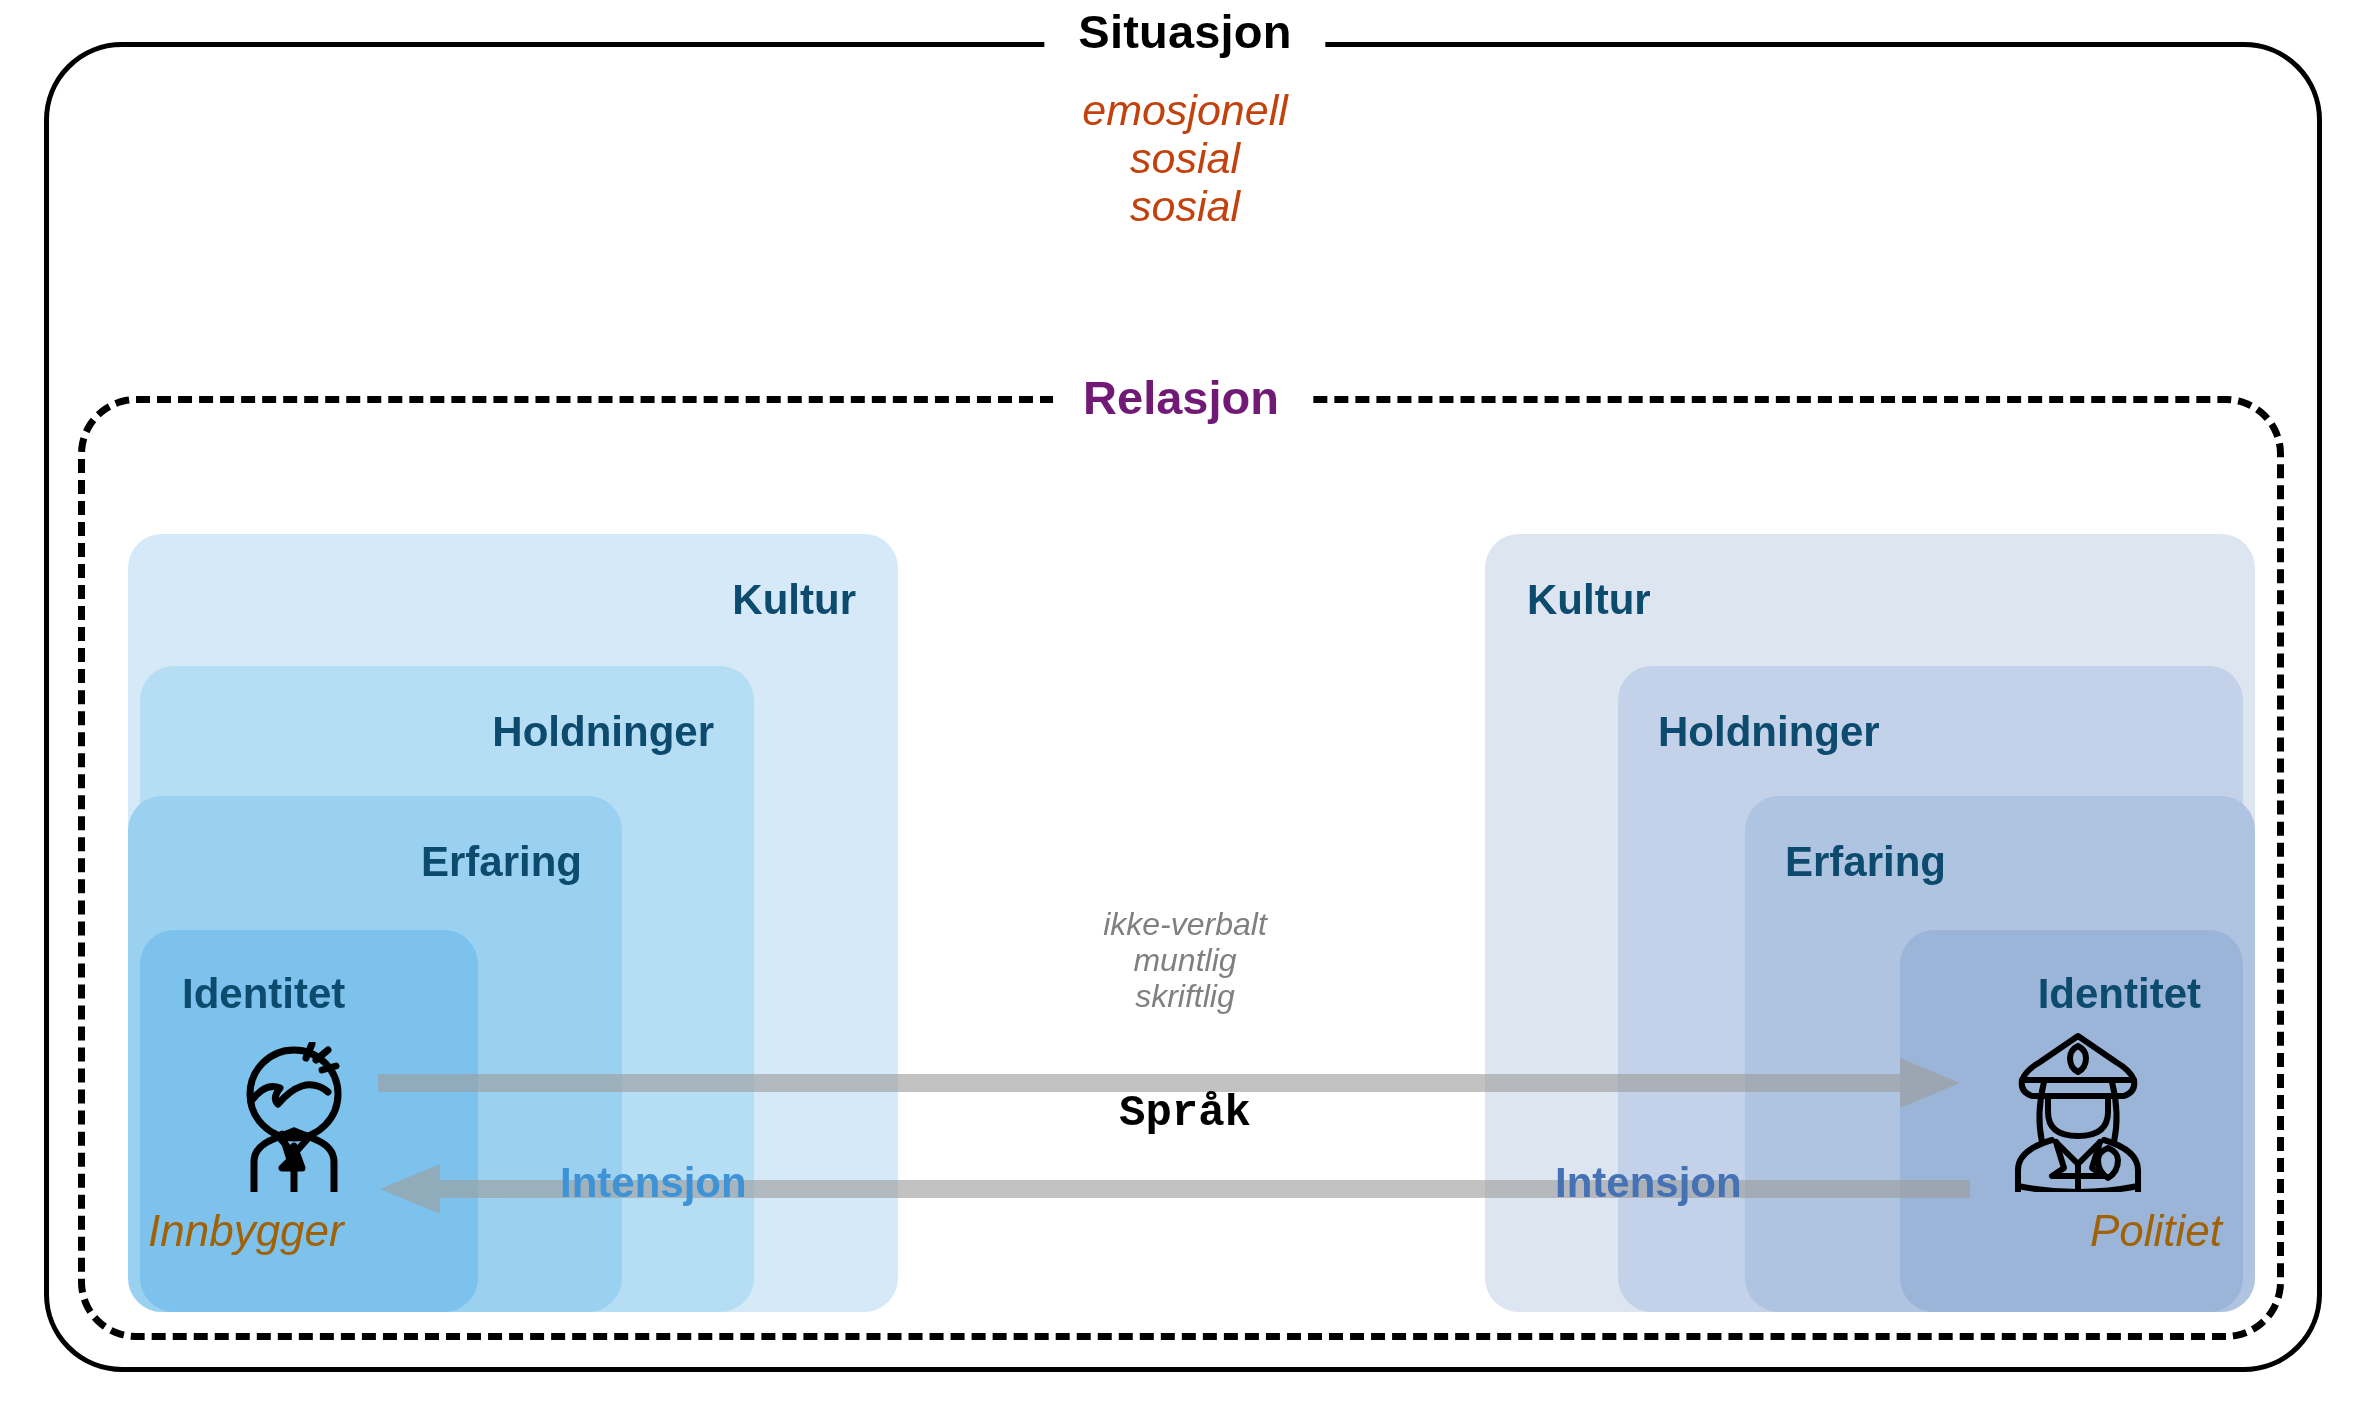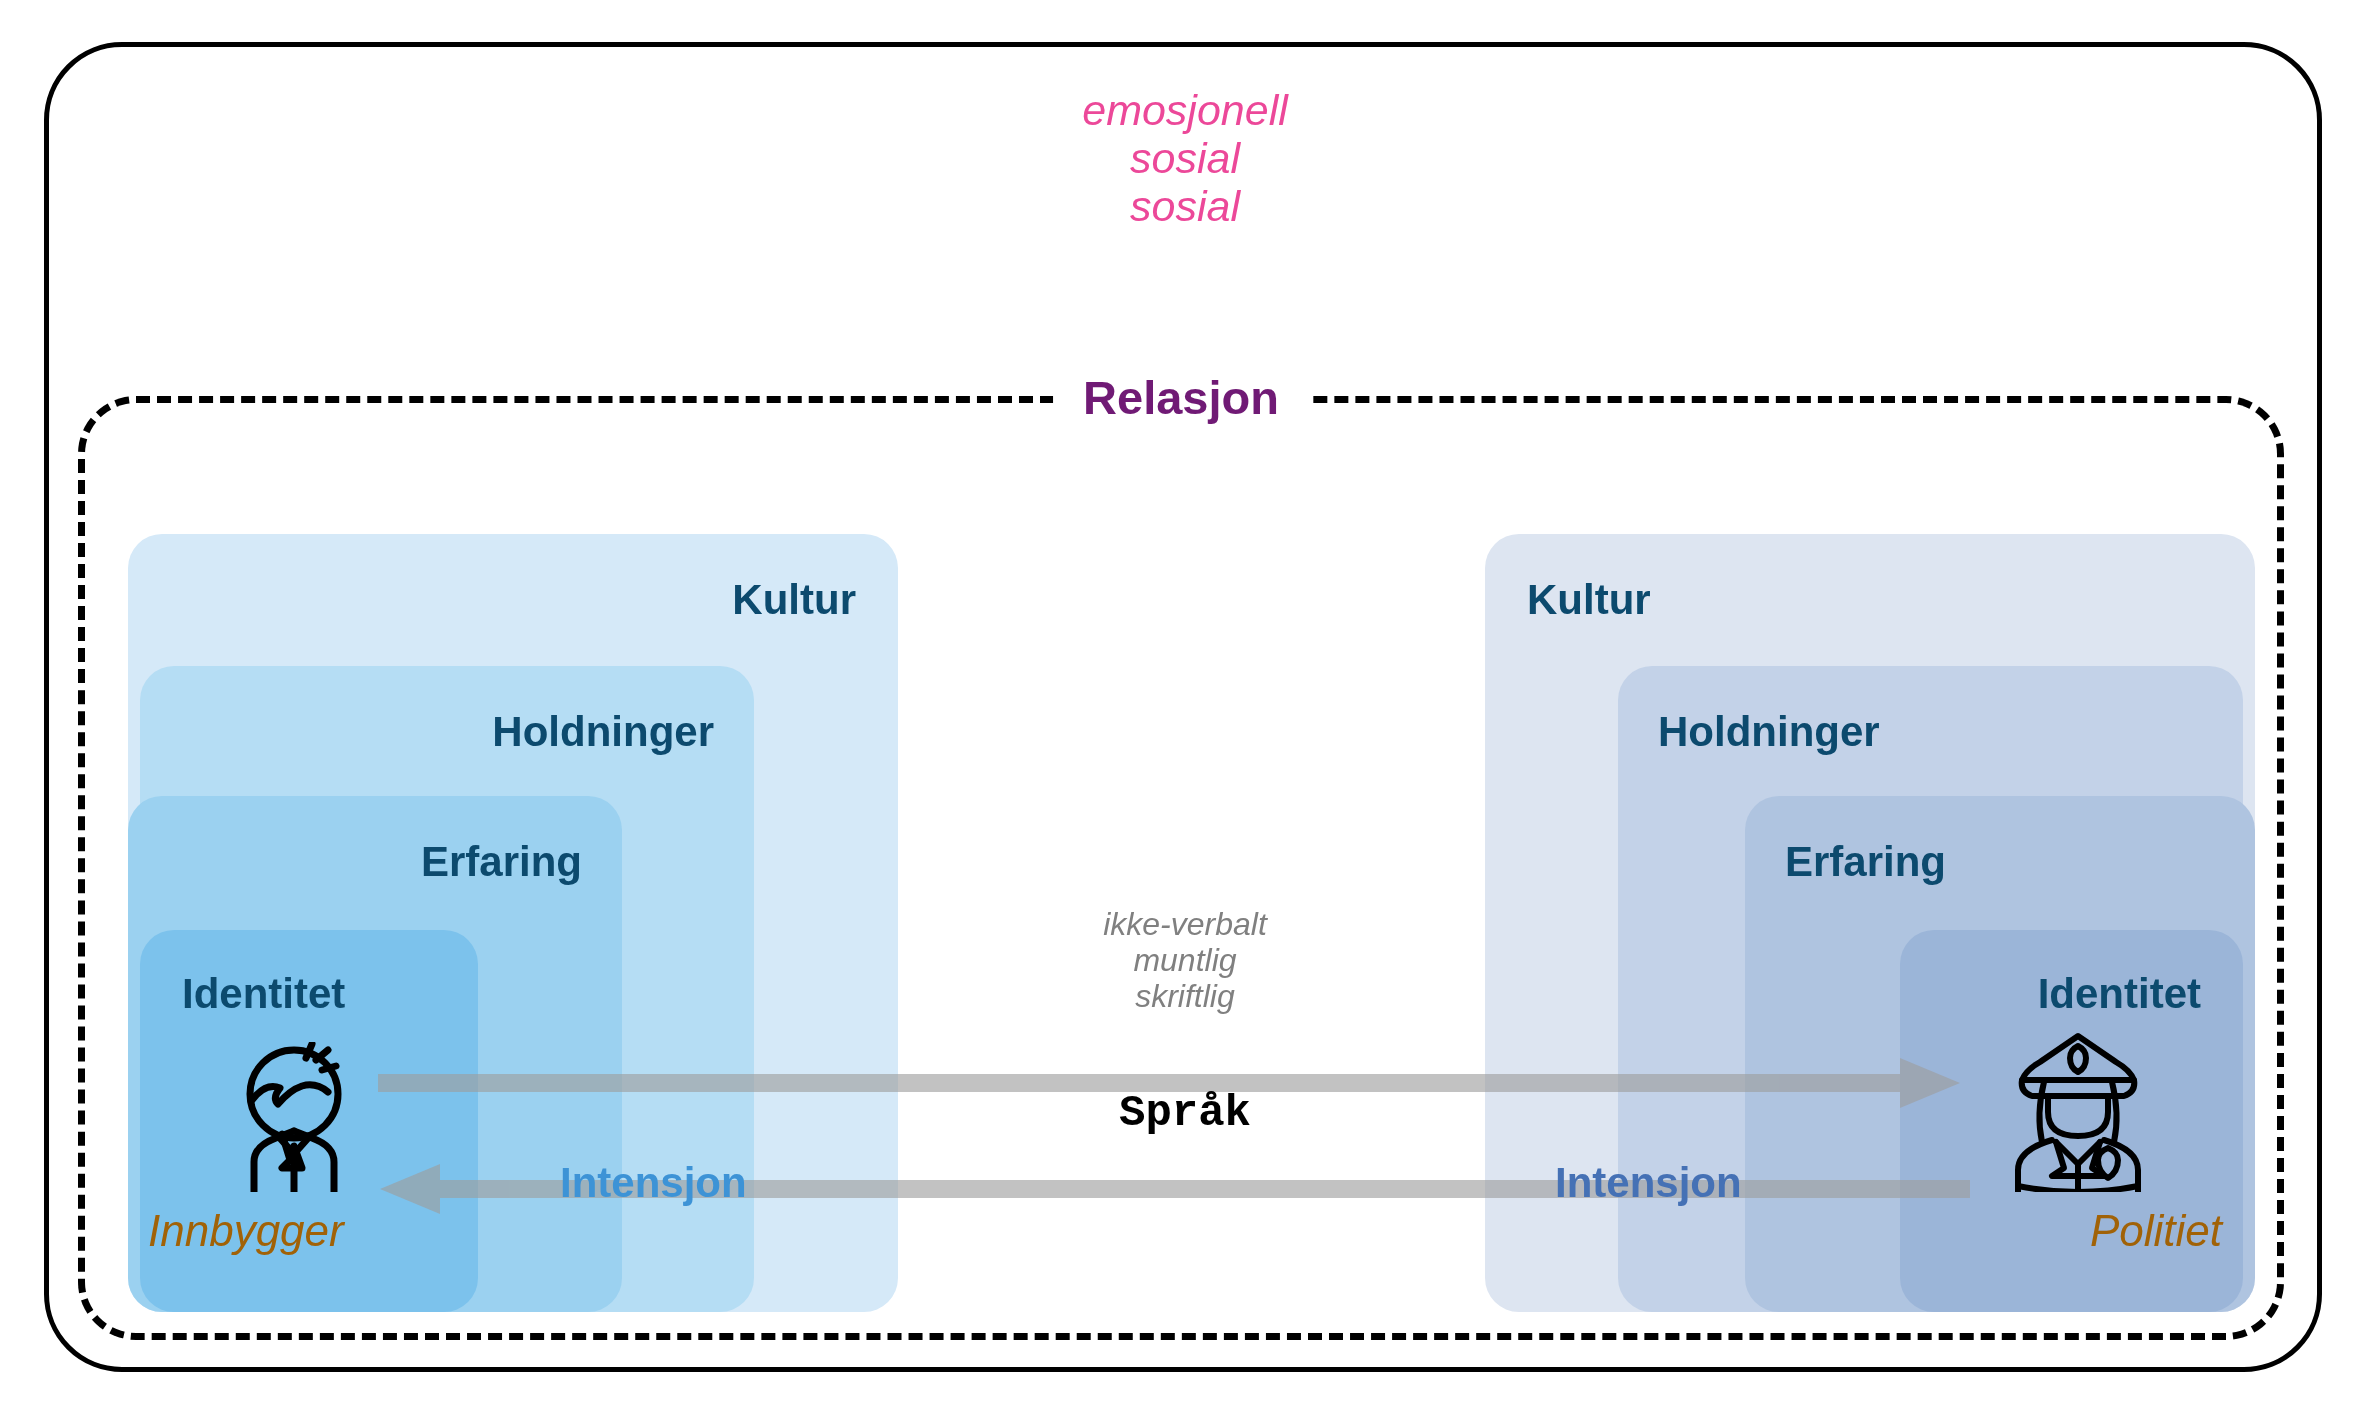--- a/index.html
+++ b/index.html
@@ -25,21 +25,21 @@
   }
   .relasjon-cap{
     position:absolute;left:50%;top:-33px;transform:translateX(-50%);
     background:#fff;padding:0 30px;z-index:6;
     font-size:47px;font-weight:bold;color:#701a75;white-space:nowrap;
   }
 
   
   .situasjon-words{
     position:absolute;left:50%;top:86px;transform:translateX(-50%);
-    text-align:center;color:#ec4899;font-style:italic;font-size:43px;line-height:1.12;
+    text-align:center;color:#c2410c;font-style:italic;font-size:43px;line-height:1.12;
     white-space:nowrap;
   }
 
   
   .layer{position:absolute;border-radius:34px;}
   .layer-label{
     position:absolute;font-weight:bold;color:#0c4a6e;font-size:42px;white-space:nowrap;
   }
   .side-name{
     position:absolute;font-style:italic;font-size:44px;color:#a16207;white-space:nowrap;
@@ -63,20 +63,21 @@
   .arrow-svg{position:absolute;left:0;top:0;width:2370px;height:1412px;pointer-events:none;z-index:4;}
 
   .icon-svg{position:absolute;z-index:3;}
 </style>
 </head>
 <body>
 
 <div id="stage">
 
   <div class="outer-frame"></div>
+  <div class="situasjon-cap">Situasjon</div>
 
   <div class="situasjon-words">
     <div>emosjonell</div>
     <div>sosial</div>
     <div>sosial</div>
   </div>
 
   <div class="dashed-frame">
     <div class="relasjon-cap">Relasjon</div>
   </div>

